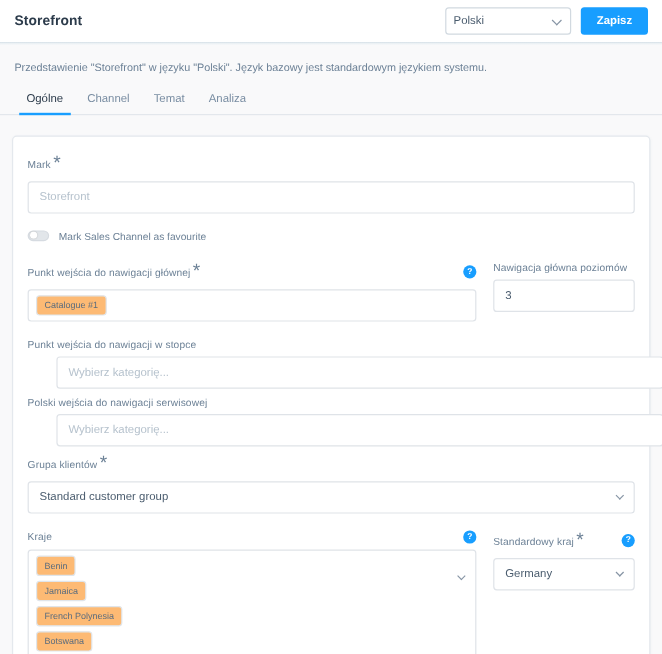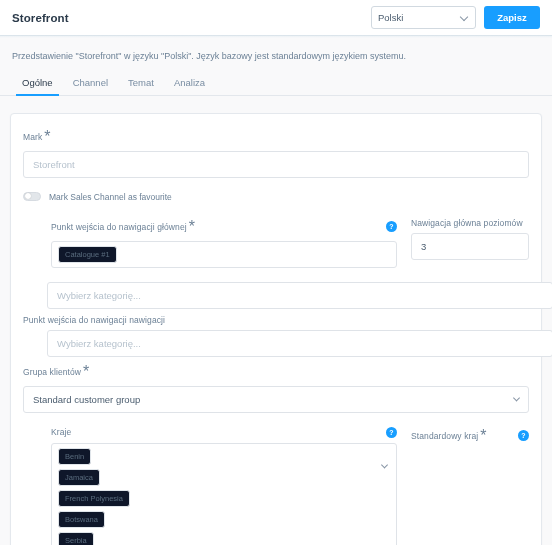--- a/index.html
+++ b/index.html
@@ -243,21 +243,21 @@
     background: #fff;
     display: flex;
     flex-wrap: wrap;
     align-items: center;
     gap: 4px;
     padding: 4px 22px 4px 6px;
   }
   .tag {
     border: 1px solid #e0e5ea;
     border-radius: 3px;
-    background: #0f172a;
+    background: #fdba74;
     font-size: 7.5px;
     color: #5a6c7e;
     padding: 3px 6px;
     white-space: nowrap;
     cursor: pointer;
   }
   .tag-more {
     border: 1px solid #cfe8fb;
     border-radius: 3px;
     background: #f2f9ff;
@@ -277,21 +277,20 @@
     transform: translateY(-70%) rotate(45deg);
   }
   .tag-field.tall { min-height: 42px; align-items: flex-start; flex-direction: column; }
   .tag-field.tall .chev-dn { top: 22px; }
 
   
   .row2 {
     display: flex;
     gap: 14px;
     align-items: flex-start;
-    margin-left: 28px;
   }
   .col-main { flex: 1 1 auto; min-width: 0; }
   .col-side { flex: 0 0 118px; }
 </style>
 </head>
 <body>
 
 <div class="smart-bar">
   <div class="page-title">Storefront</div>
   <div class="smart-bar-right">
@@ -346,28 +345,31 @@
         </div>
         <div class="col-side">
           <div class="label-row">
             <span class="lbl">Nawigacja główna poziomów</span>
           </div>
           <input class="input" type="text" value="3" style="">
         </div>
       </div>
 
       <div class="field" style="margin-bottom:6px">
+        <div class="label-row">
+          <span class="lbl">Punkt wejścia do nawigacji w stopce</span>
+        </div>
         <div class="select-box placeholder-text">
           <span>Wybierz kategorię...</span>
         </div>
       </div>
 
       <div class="field" style="margin-bottom:6px">
         <div class="label-row">
-          <span class="lbl">Punkt wejścia do nawigacji nawigacji</span>
+          <span class="lbl">Polski wejścia do nawigacji serwisowej</span>
         </div>
         <div class="select-box placeholder-text">
           <span>Wybierz kategorię...</span>
         </div>
       </div>
 
       <div class="field">
         <div class="label-row">
           <span class="lbl">Grupa klientów</span>
           <span class="req">*</span>
@@ -393,18 +395,22 @@
             <span class="tag-more">+245</span>
             <span class="chev-dn"></span>
           </div>
         </div>
         <div class="col-side">
           <div class="label-row">
             <span class="lbl">Standardowy kraj</span>
             <span class="req">*</span>
             <span class="help-icon">?</span>
           </div>
+          <div class="select-box">
+            <span>Germany</span>
+            <span class="chev-dn"></span>
+          </div>
         </div>
       </div>
 
     </div>
   </div>
 </div>
 
 </body></html>

